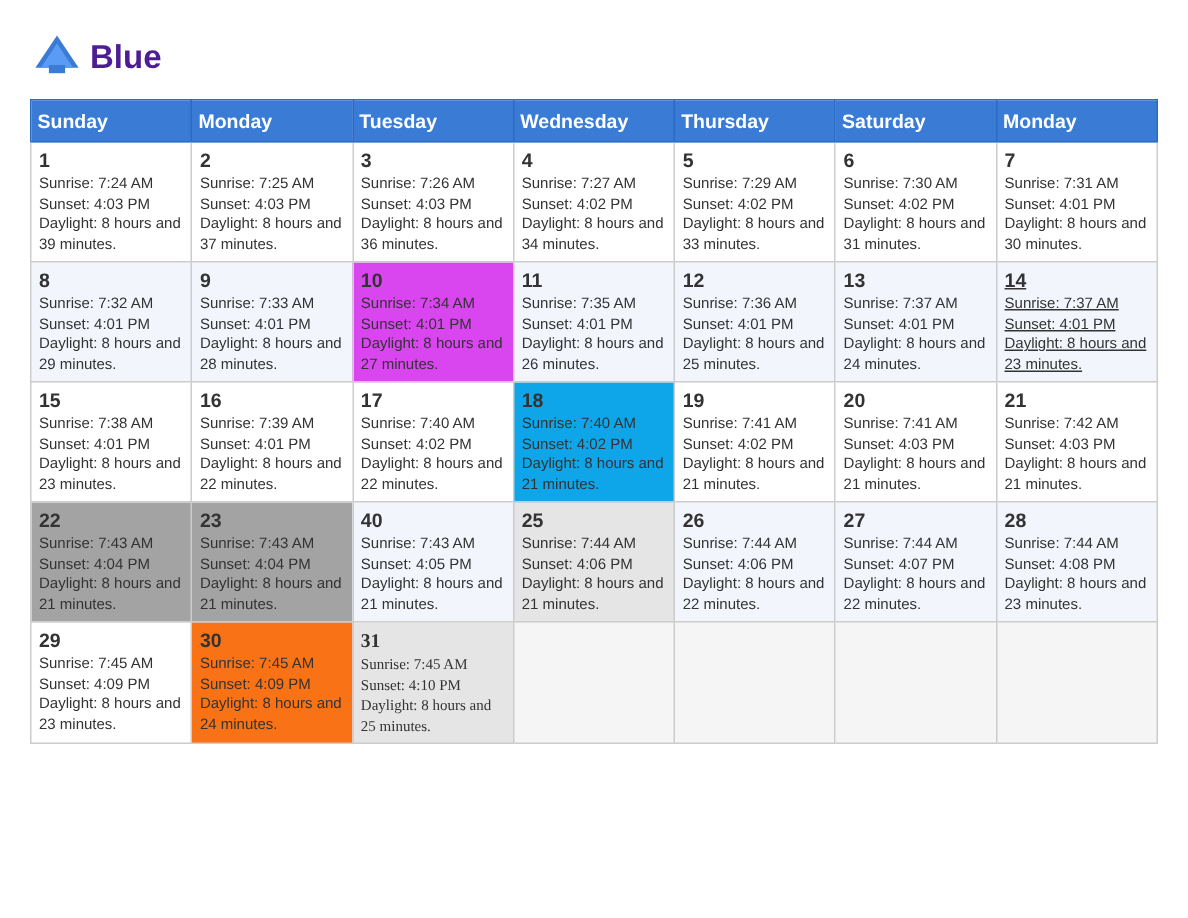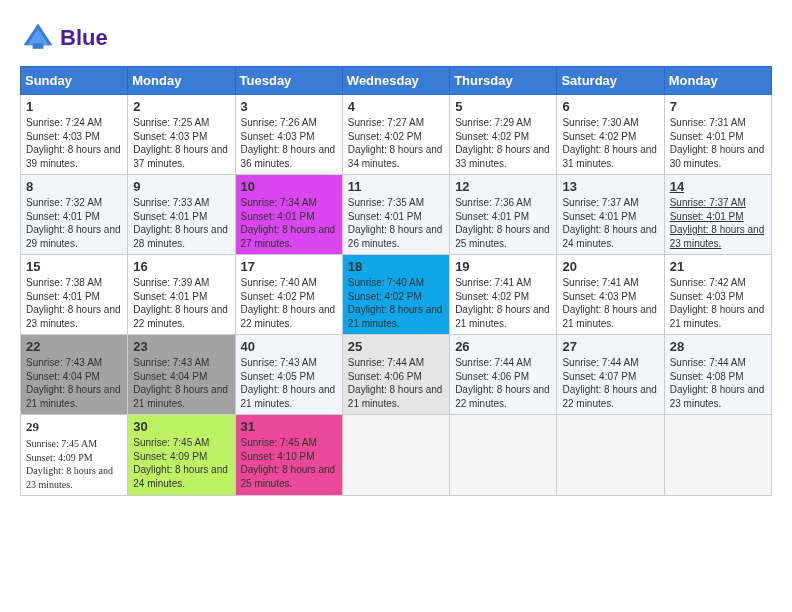--- a/index.html
+++ b/index.html
@@ -238,29 +238,29 @@
         <td style="background: rgb(242, 246, 252);">
           <span class="day-num">27</span>
           <div class="day-info">Sunrise: 7:44 AM<br>Sunset: 4:07 PM<br>Daylight: 8 hours and 22 minutes.</div>
         </td>
         <td style="background: rgb(242, 246, 252);">
           <span class="day-num">28</span>
           <div class="day-info">Sunrise: 7:44 AM<br>Sunset: 4:08 PM<br>Daylight: 8 hours and 23 minutes.</div>
         </td>
       </tr>
       <tr>
-        <td style="background: rgb(255, 255, 255); font-family: Liberation Serif, serif;">
+        <td style="background: rgb(255, 255, 255);">
           <span class="day-num">29</span>
           <div class="day-info">Sunrise: 7:45 AM<br>Sunset: 4:09 PM<br>Daylight: 8 hours and 23 minutes.</div>
         </td>
-        <td style="background: #bef264;">
+        <td style="background: #f97316;">
           <span class="day-num">30</span>
           <div class="day-info">Sunrise: 7:45 AM<br>Sunset: 4:09 PM<br>Daylight: 8 hours and 24 minutes.</div>
         </td>
-        <td style="background: #ec4899;">
+        <td style="background: #e5e5e5; font-family: Liberation Serif, serif;">
           <span class="day-num">31</span>
           <div class="day-info">Sunrise: 7:45 AM<br>Sunset: 4:10 PM<br>Daylight: 8 hours and 25 minutes.</div>
         </td>
         <td class="empty"></td>
         <td class="empty"></td>
         <td class="empty"></td>
         <td class="empty"></td>
       </tr>
     </tbody>
 </table>

